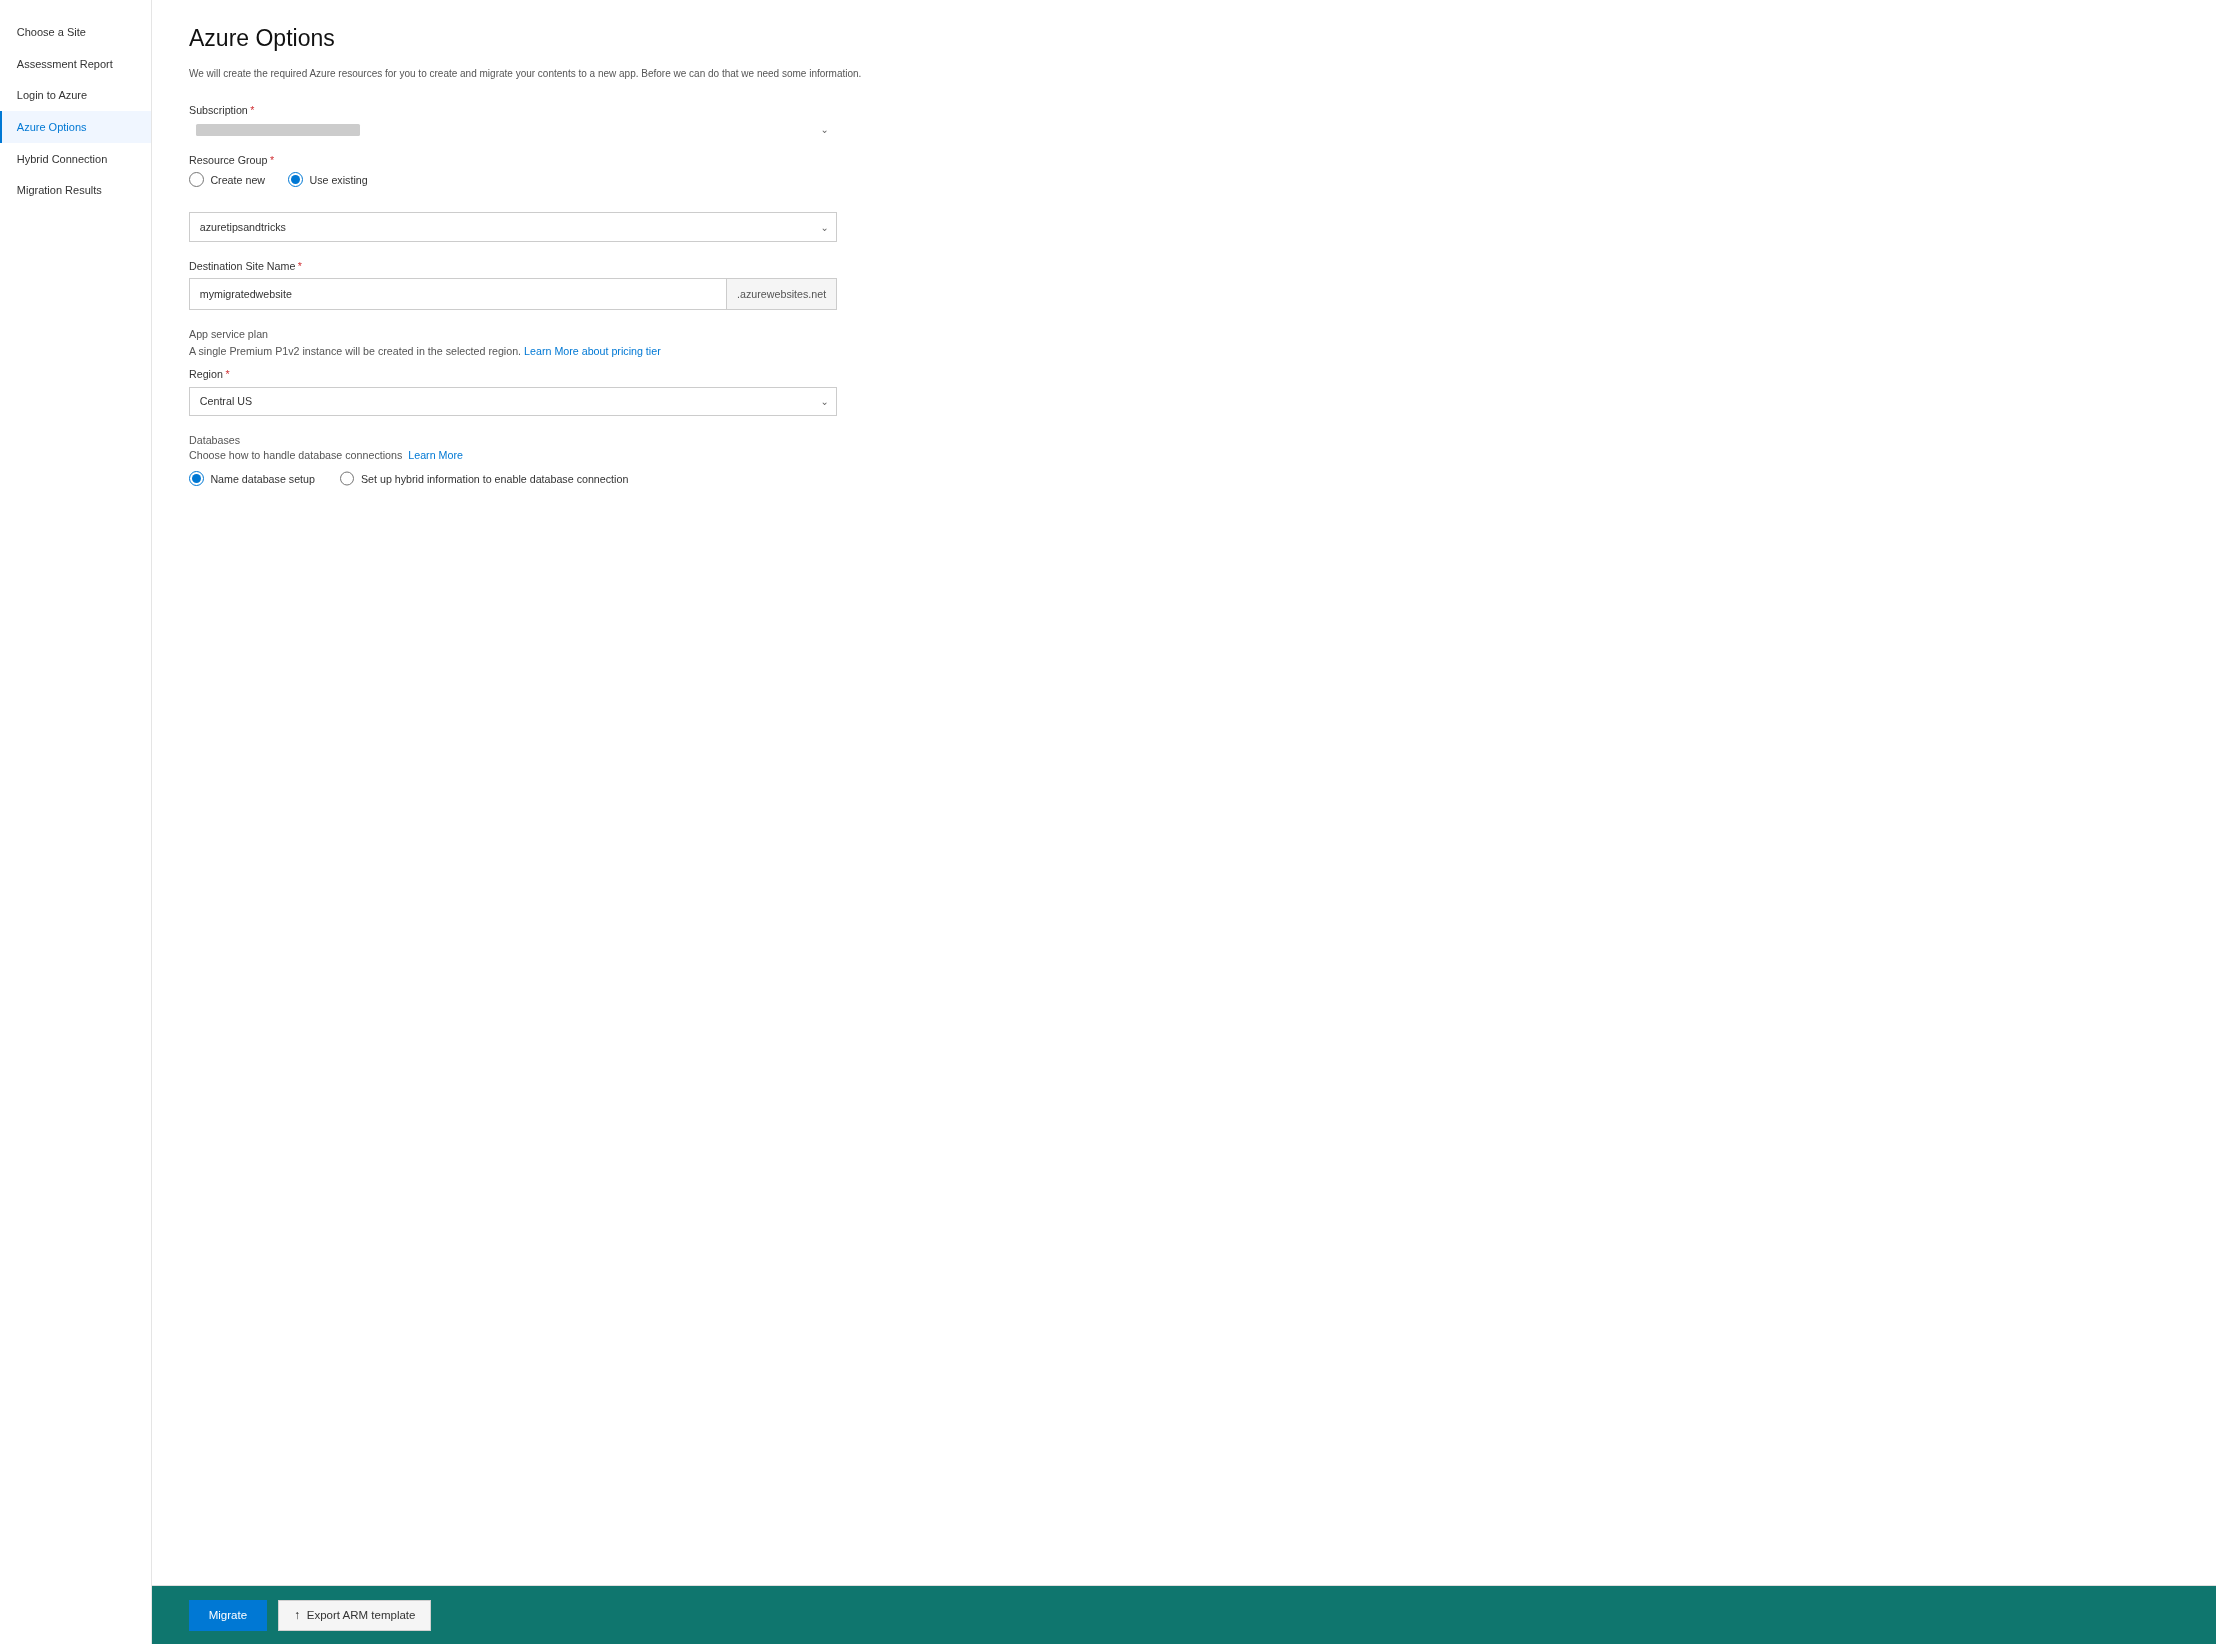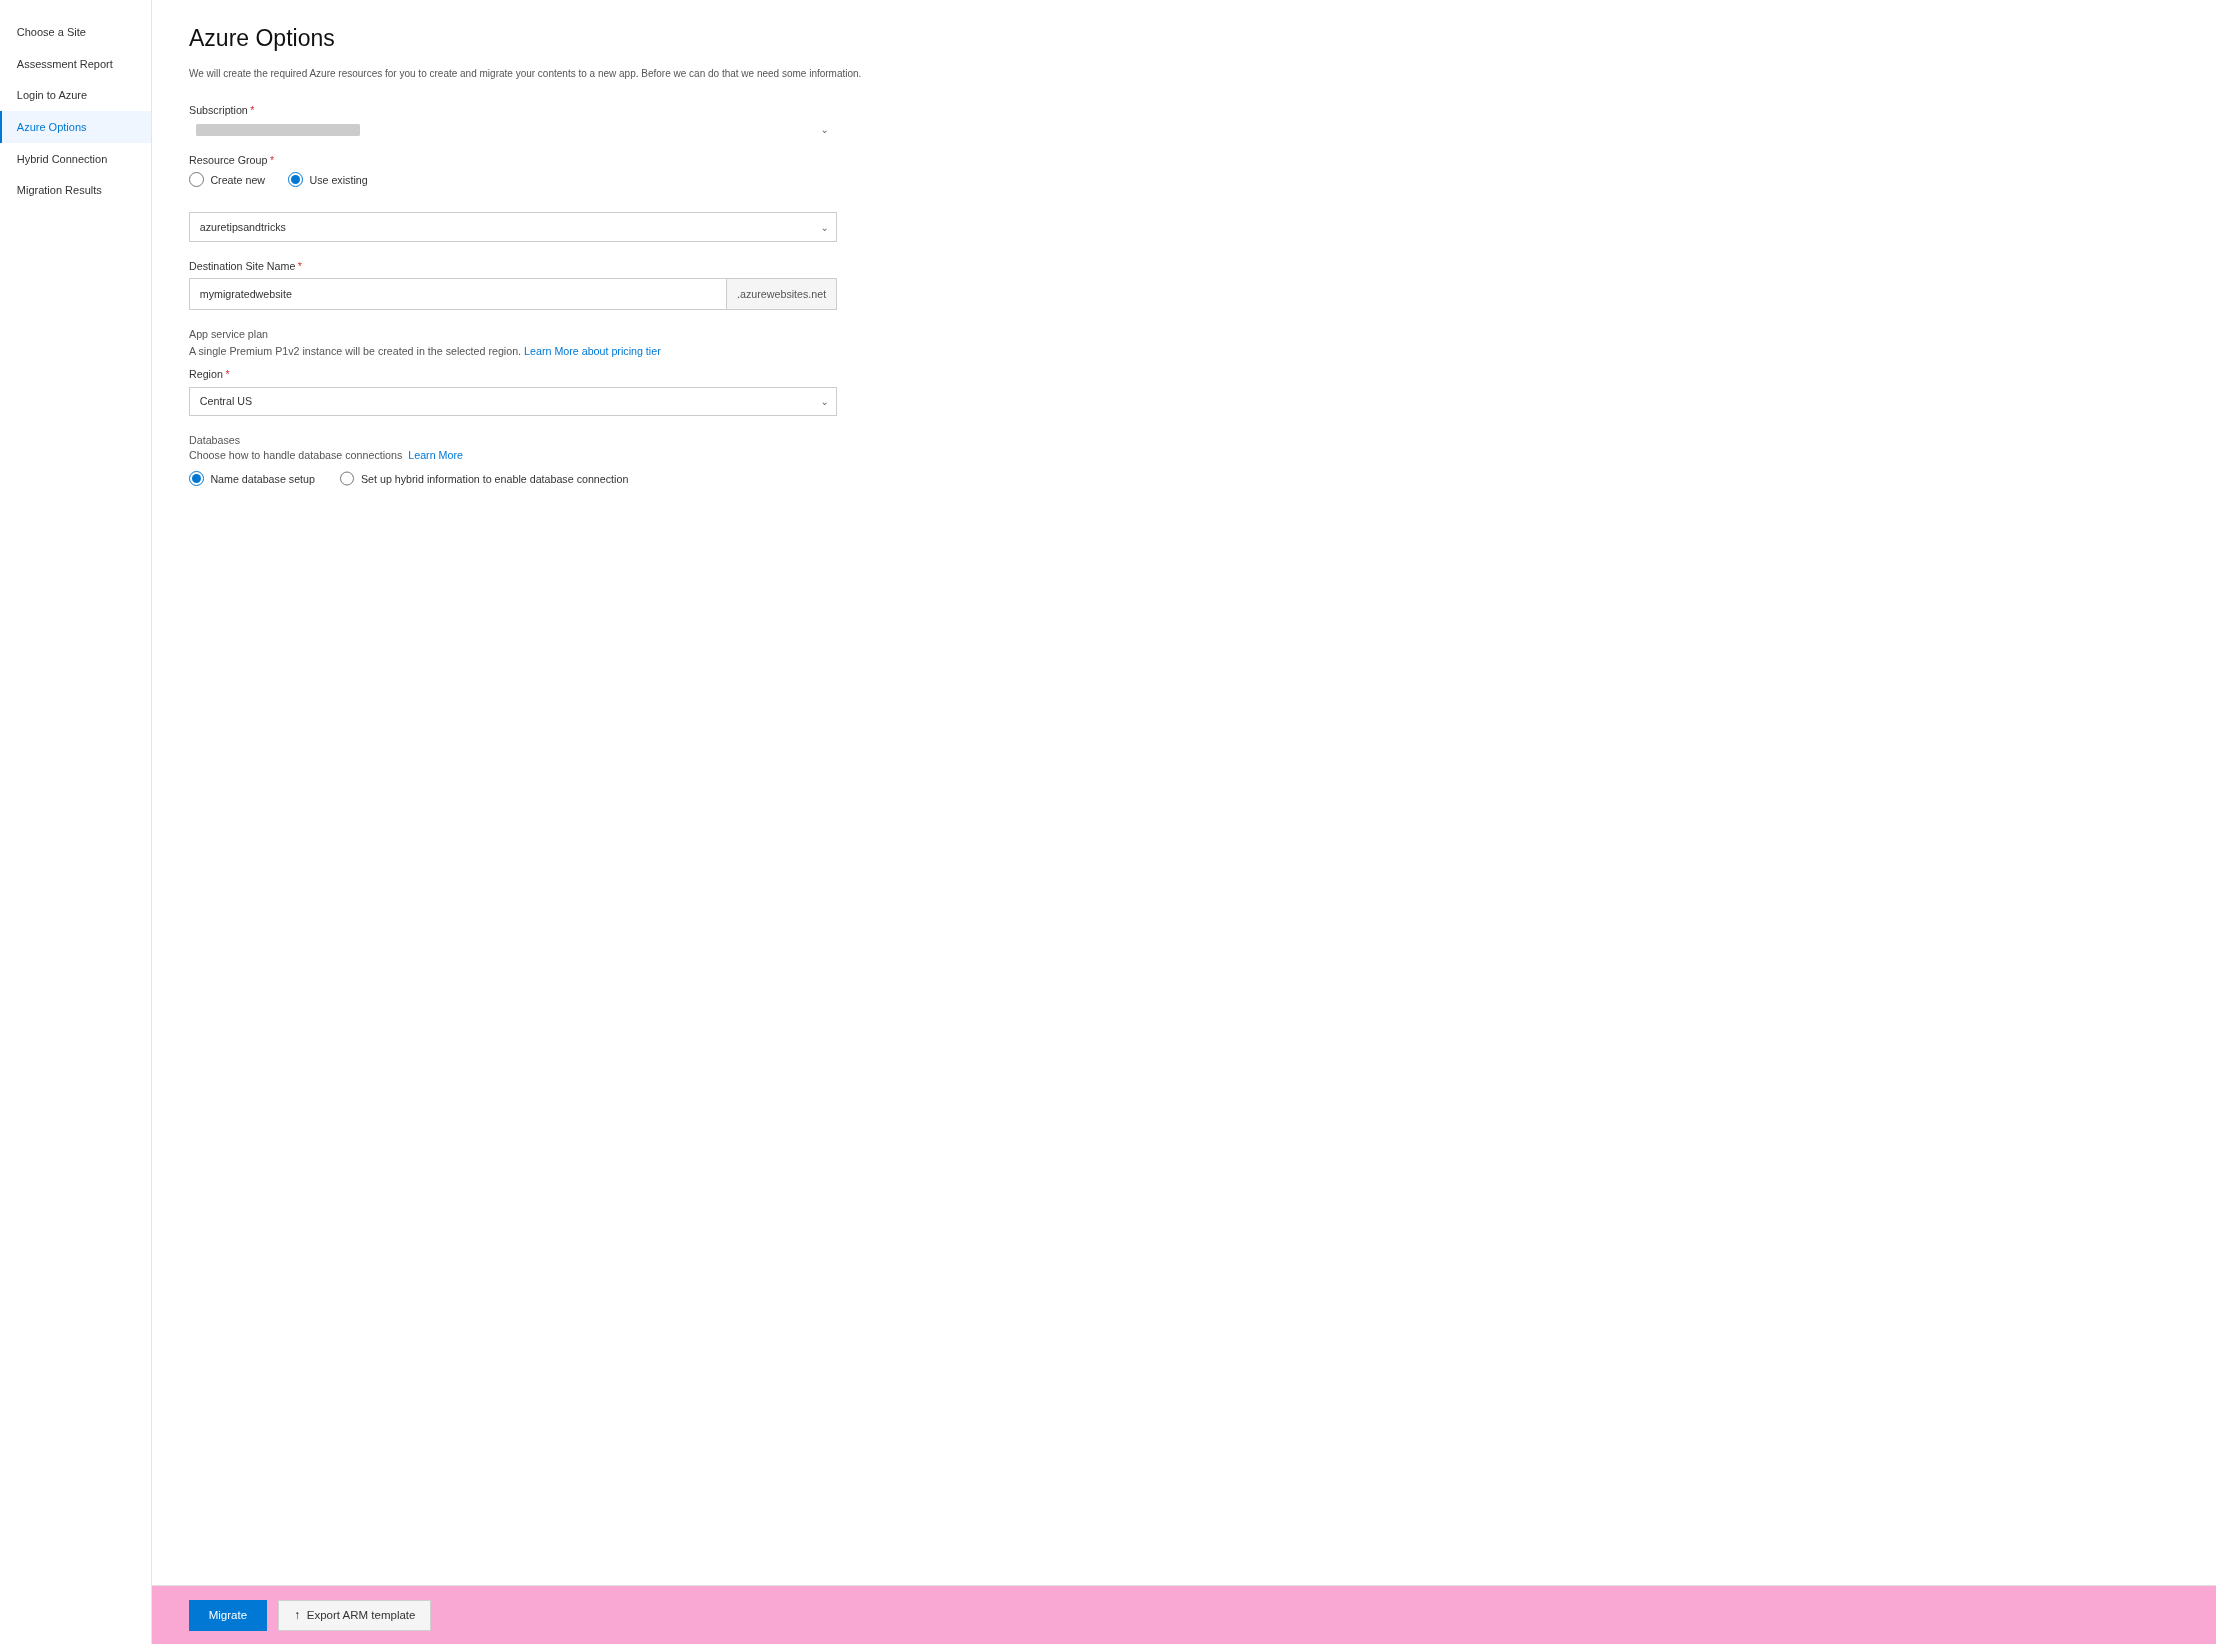--- a/index.html
+++ b/index.html
@@ -195,21 +195,21 @@
       gap: 24.6px;
     }
 
     
     .footer-bar {
       position: fixed;
       bottom: 0;
       left: 152px;
       right: 0;
       height: 59px;
-      background: #f9a8d4;
+      background: #0f766e;
       border-top: 0.8px solid #e0e0e0;
       display: flex;
       align-items: center;
       padding: 0 37px;
       gap: 11.5px;
     }
 
     .btn-primary {
       background: #0078d4;
       color: #fff;

